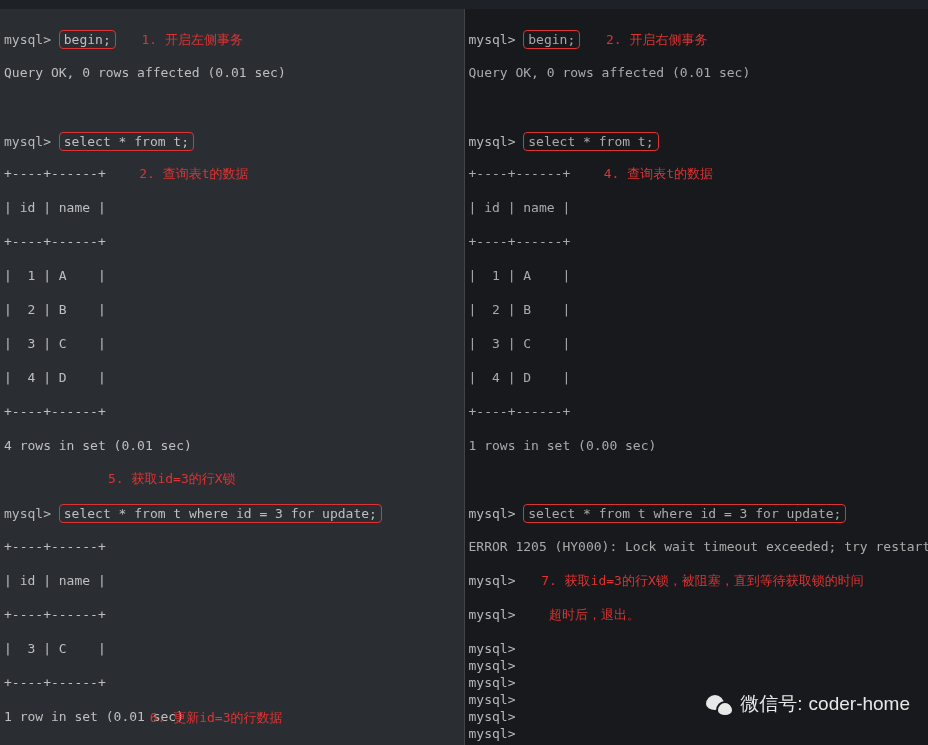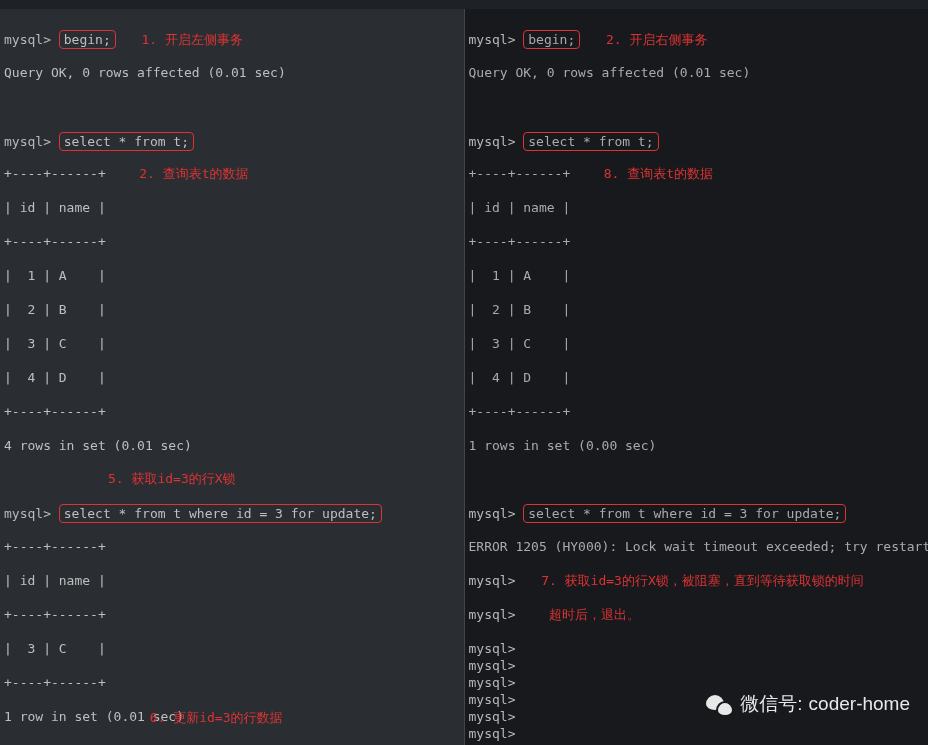--- a/index.html
+++ b/index.html
@@ -146,21 +146,21 @@
 
 
 
   </div>
 
   <div class="pane pane-right">
 <span class="line"><span class="prompt">mysql&gt; </span><span class="box">begin;</span>  <span class="annot">2. 开启右侧事务</span></span>
 <span class="line">Query OK, 0 rows affected (0.01 sec)</span>
 <span class="line"> </span>
 <span class="line"><span class="prompt">mysql&gt; </span><span class="box">select * from t;</span></span>
-<span class="line"><span>+----+------+</span>   <span class="annot">8. 查询表t的数据</span></span>
+<span class="line"><span>+----+------+</span>   <span class="annot">4. 查询表t的数据</span></span>
 <span class="line">| id | name |</span>
 <span class="line">+----+------+</span>
 <span class="line">|  1 | A    |</span>
 <span class="line">|  2 | B    |</span>
 <span class="line">|  3 | C    |</span>
 <span class="line">|  4 | D    |</span>
 <span class="line">+----+------+</span>
 <span class="line">1 rows in set (0.00 sec)</span>
 <span class="line"> </span>
 <span class="line"><span class="prompt">mysql&gt; </span><span class="box">select * from t where id = 3 for update;</span></span>

